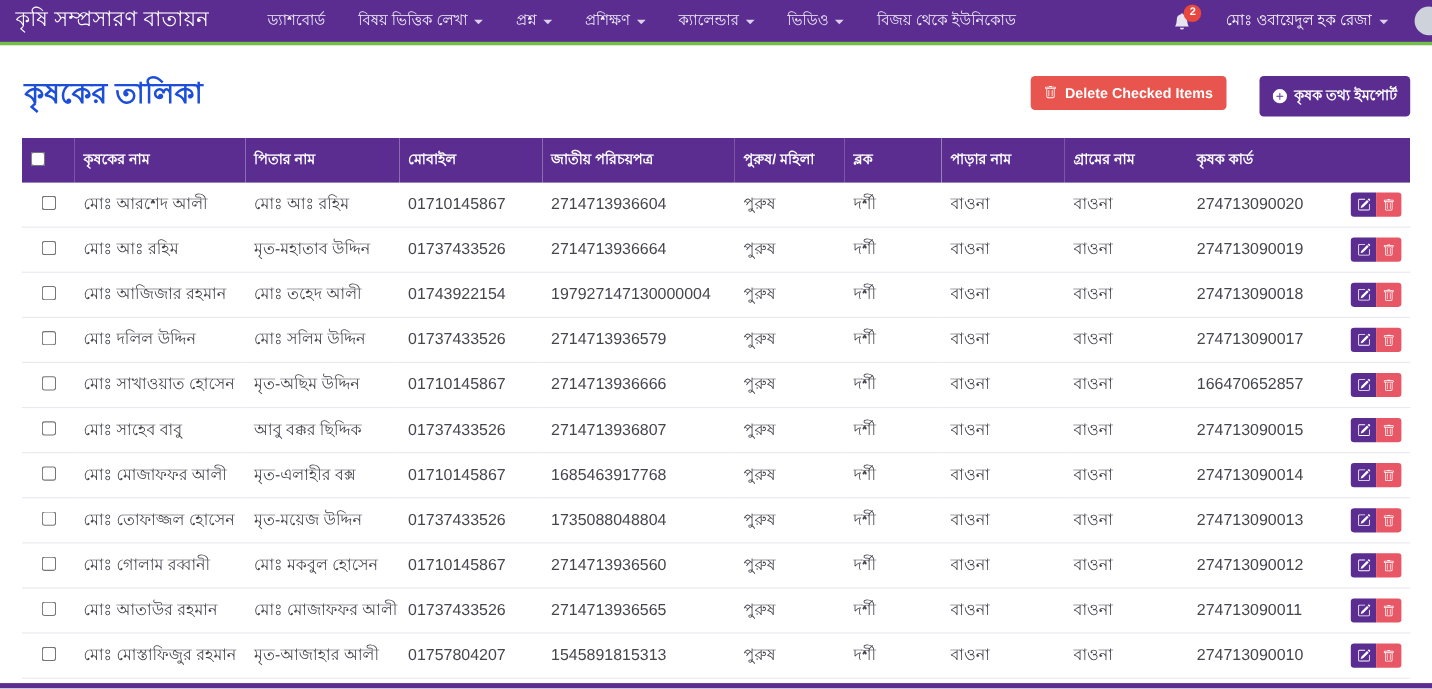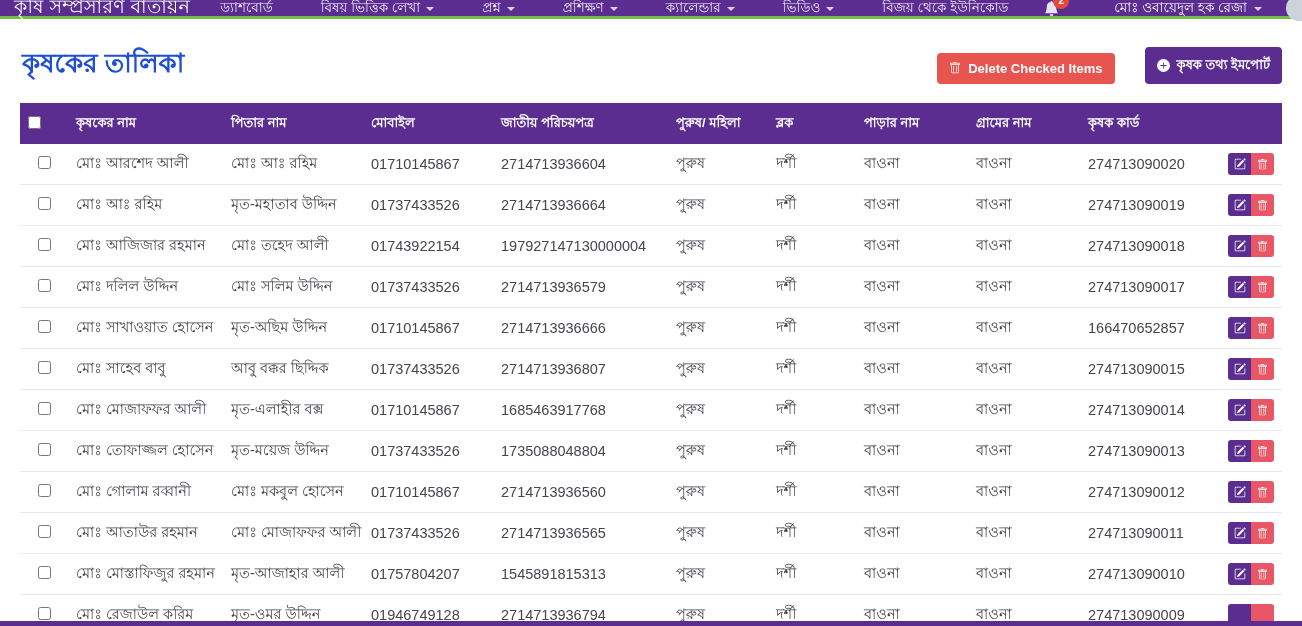--- a/index.html
+++ b/index.html
@@ -1,41 +1,41 @@
 <!DOCTYPE html>
 <html style="--navbar: #5b2d91; --navbar-underline: #72c043; --table-header: #5b2d91; --accent-purple: #5b2d91; --danger: #e8544e; --row-delete: #e85766; --success: #2bbd4e; --badge: #e8473f;"><head>
 <meta charset="utf-8">
 <style>
   * { margin:0; padding:0; box-sizing:border-box; }
   html,body { width:1302px; height:626px; overflow:hidden; background:#fff;
     font-family:"Liberation Sans","DejaVu Sans",sans-serif; }
   body { position:relative; }
 
   
-  .navbar { height:19px; background:var(--navbar,#5b2d91);
+  .navbar { height:41px; background:var(--navbar,#5b2d91);
     border-bottom:3px solid var(--navbar-underline,#72c043);
     display:flex; align-items:center; padding:0 6px 0 14px; color:#fff; }
   .brand { font-size:19px; white-space:nowrap; margin-right:30px; letter-spacing:.3px; cursor:pointer; }
-  .nav-menu { display:flex; align-items:center; gap:48px; font-size:13.5px; }
+  .nav-menu { display:flex; align-items:center; gap:30px; font-size:13.5px;margin-left:23px; }
   .nav-item { display:flex; align-items:center; gap:6px; cursor:pointer; white-space:nowrap; color:#f2eefb; }
   .caret { width:0; height:0; border-left:4px solid transparent; border-right:4px solid transparent;
     border-top:4px solid #d9d2ea; margin-top:2px; }
   .nav-right { margin-left:auto; display:flex; align-items:center; gap:24px; }
   .bell-wrap { position:relative; cursor:pointer; margin-right:8px; }
   .bell-wrap svg { display:block; fill:#e7e3f2; }
   .badge { position:absolute; top:-8px; right:-10px; background:var(--badge,#e8473f); color:#fff;
     font-size:10px; font-weight:bold; border-radius:50%; min-width:16px; height:16px;
     display:flex; align-items:center; justify-content:center; padding:0 3px; }
-  .user-item { display:flex; align-items:center; gap:7px; font-size:13.5px; cursor:pointer; white-space:nowrap;margin-left:23px; }
+  .user-item { display:flex; align-items:center; gap:7px; font-size:13.5px; cursor:pointer; white-space:nowrap; }
   .avatar { width:26px; height:26px; border-radius:50%; background:#cdd2db; flex:0 0 auto; margin-right:-16px; }
 
   
   .page-head { display:flex; align-items:center; padding:24px 20px 16px 22px; }
   .page-title { font-size:26px; font-weight:bold; color:#1d4ed8; }
-  .head-actions { margin-left:auto; display:flex; align-items:flex-end; gap:30px; }
+  .head-actions { margin-left:auto; display:flex; align-items:flex-start; gap:30px; }
   .btn-group { display:flex; gap:1px; }
   .btn { display:inline-flex; align-items:center; gap:7px; border:none; color:#fff; font-weight:bold;
     font-size:13px; padding:8px 12px; border-radius:4px; cursor:pointer; font-family:inherit; white-space:nowrap; }
   .btn svg { fill:#fff; }
   .btn-danger { background:var(--danger,#e8544e); }
   .btn-purple { background:var(--accent-purple,#5b2d91); }
   .btn-green  { background:var(--success,#2bbd4e); }
 
   
   .farmers-table { width:1262px; margin:0 20px; border-collapse:collapse; table-layout:fixed; }

